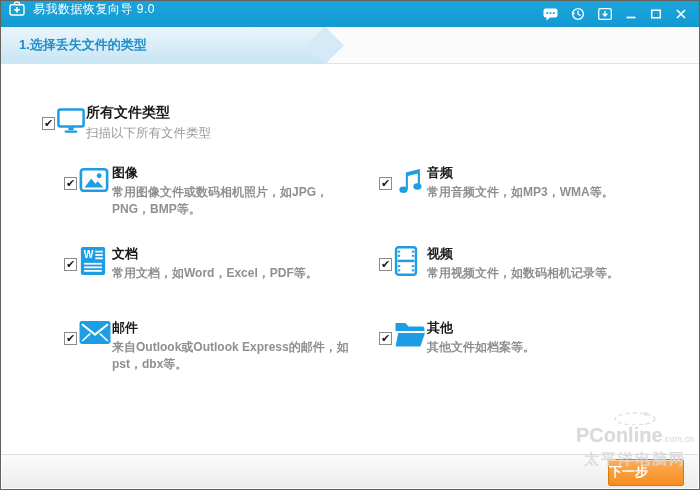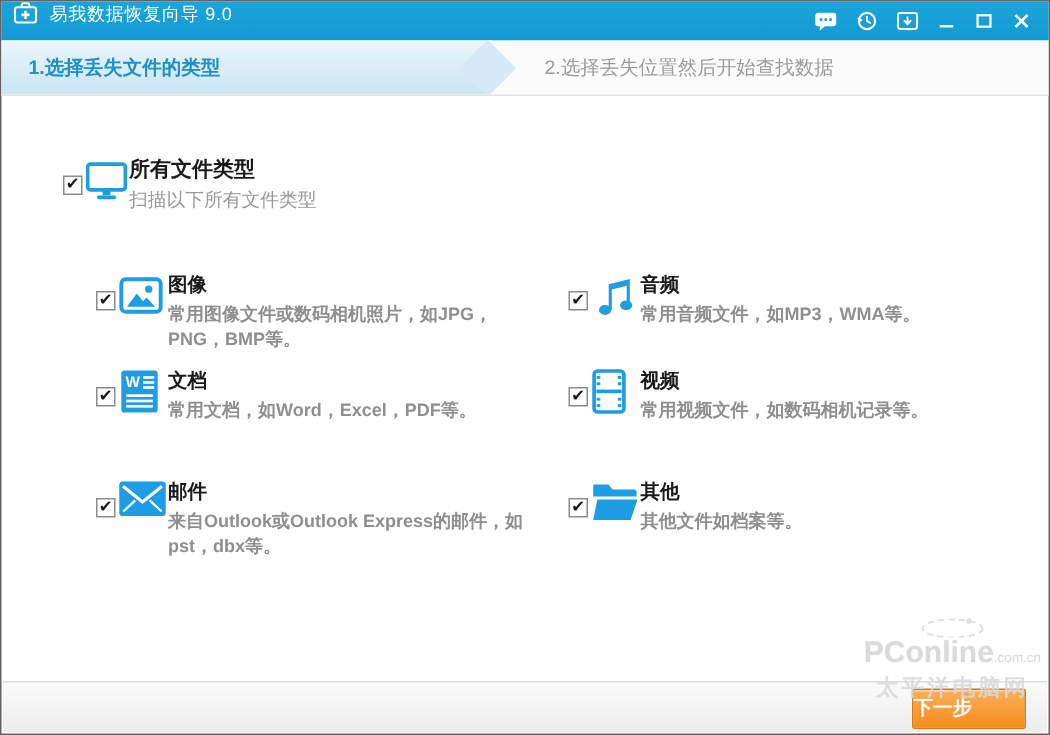--- a/index.html
+++ b/index.html
@@ -34,21 +34,21 @@
   .alltypes .t-desc{font-size:12.5px;color:#999;margin-top:3px;}
 
   .item{position:absolute;}
   .item .cb{left:0;top:13px;}
   .item .ficon{position:absolute;left:15px;top:1px;}
   .item .txt{margin-left:48px;}
   .item .t-title{font-size:13px;font-weight:bold;color:#1a1a1a;}
   .item .t-desc{font-size:12px;color:#8f8f8f;line-height:17px;margin-top:2px;font-weight:bold;}
   .col-l .t-desc{width:250px;}
   .col-r .t-desc{width:268px;}
-  .r1{top:117px;} .r2{top:181px;} .r3{top:255px;}
+  .r1{top:100px;} .r2{top:181px;} .r3{top:255px;}
   .col-l{left:62px;} .col-r{left:377px;}
 
   
   .footer{position:absolute;left:1px;right:1px;bottom:1px;height:33px;background:linear-gradient(#fbfbfb,#ececec);border-top:1px solid #dcdcdc;}
   .next-btn{position:absolute;right:14px;top:4px;width:74px;height:25px;background:linear-gradient(#fbae5b,#f68d1e);border:1px solid #d87a12;border-radius:2px;color:#fff;font-size:13px;font-weight:bold;text-align:left;line-height:23px;box-shadow:inset 0 1px 0 rgba(255,255,255,.45);cursor:pointer;}
 
   
   .watermark{position:absolute;left:570px;top:408px;width:128px;text-align:center;pointer-events:none;z-index:5;color:#d4d4d4;opacity:.85;}
   .wm-swirl{height:16px;}
   .wm-brand{font-size:20px;font-weight:bold;letter-spacing:0;line-height:20px;text-shadow:0 0 1px #e8e8e8;}
@@ -108,21 +108,20 @@
           </svg>
       </span>
     </span>
   </div>
 
   <div class="steps">
     <div class="step1">
       <div class="step1-label">1.选择丢失文件的类型</div>
     </div>
     <div class="chevron"></div>
-    <div class="step2-label">2.选择丢失位置然后开始查找数据</div>
   </div>
 
   <div class="content">
 
     <div class="alltypes">
       <span class="cb"></span>
       <span class="ficon">
         <svg width="28" height="26" viewBox="0 0 28 26">
             <rect x="1.4" y="1.4" width="25.2" height="17.2" rx="2" fill="#fff" stroke="#1e9de4" stroke-width="2.5"></rect>
             <rect x="11.4" y="19.2" width="5.2" height="3" fill="#1e9de4"></rect>

